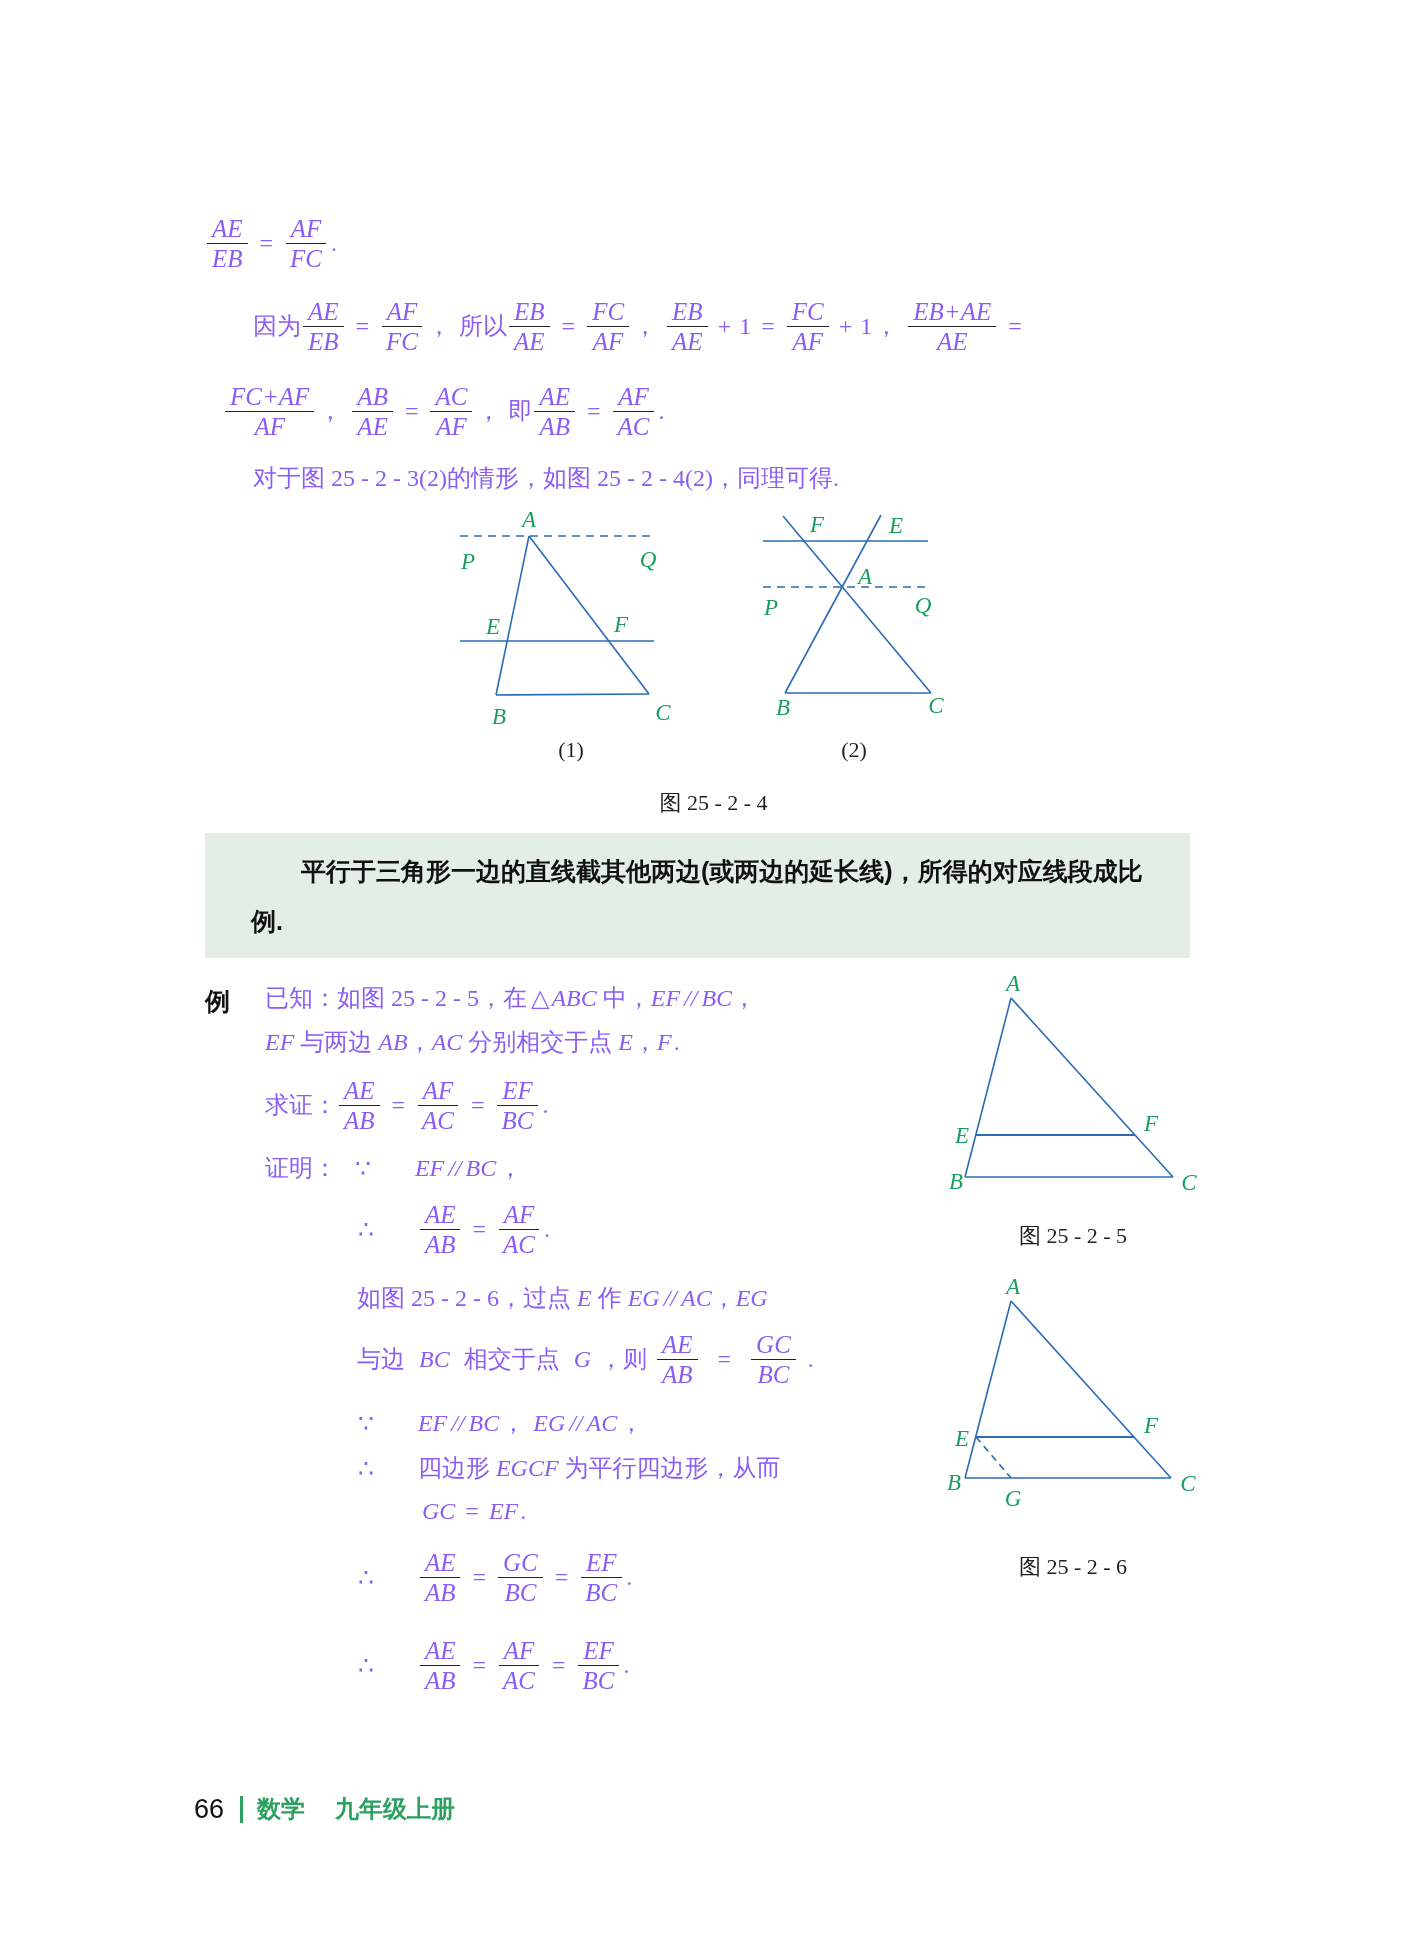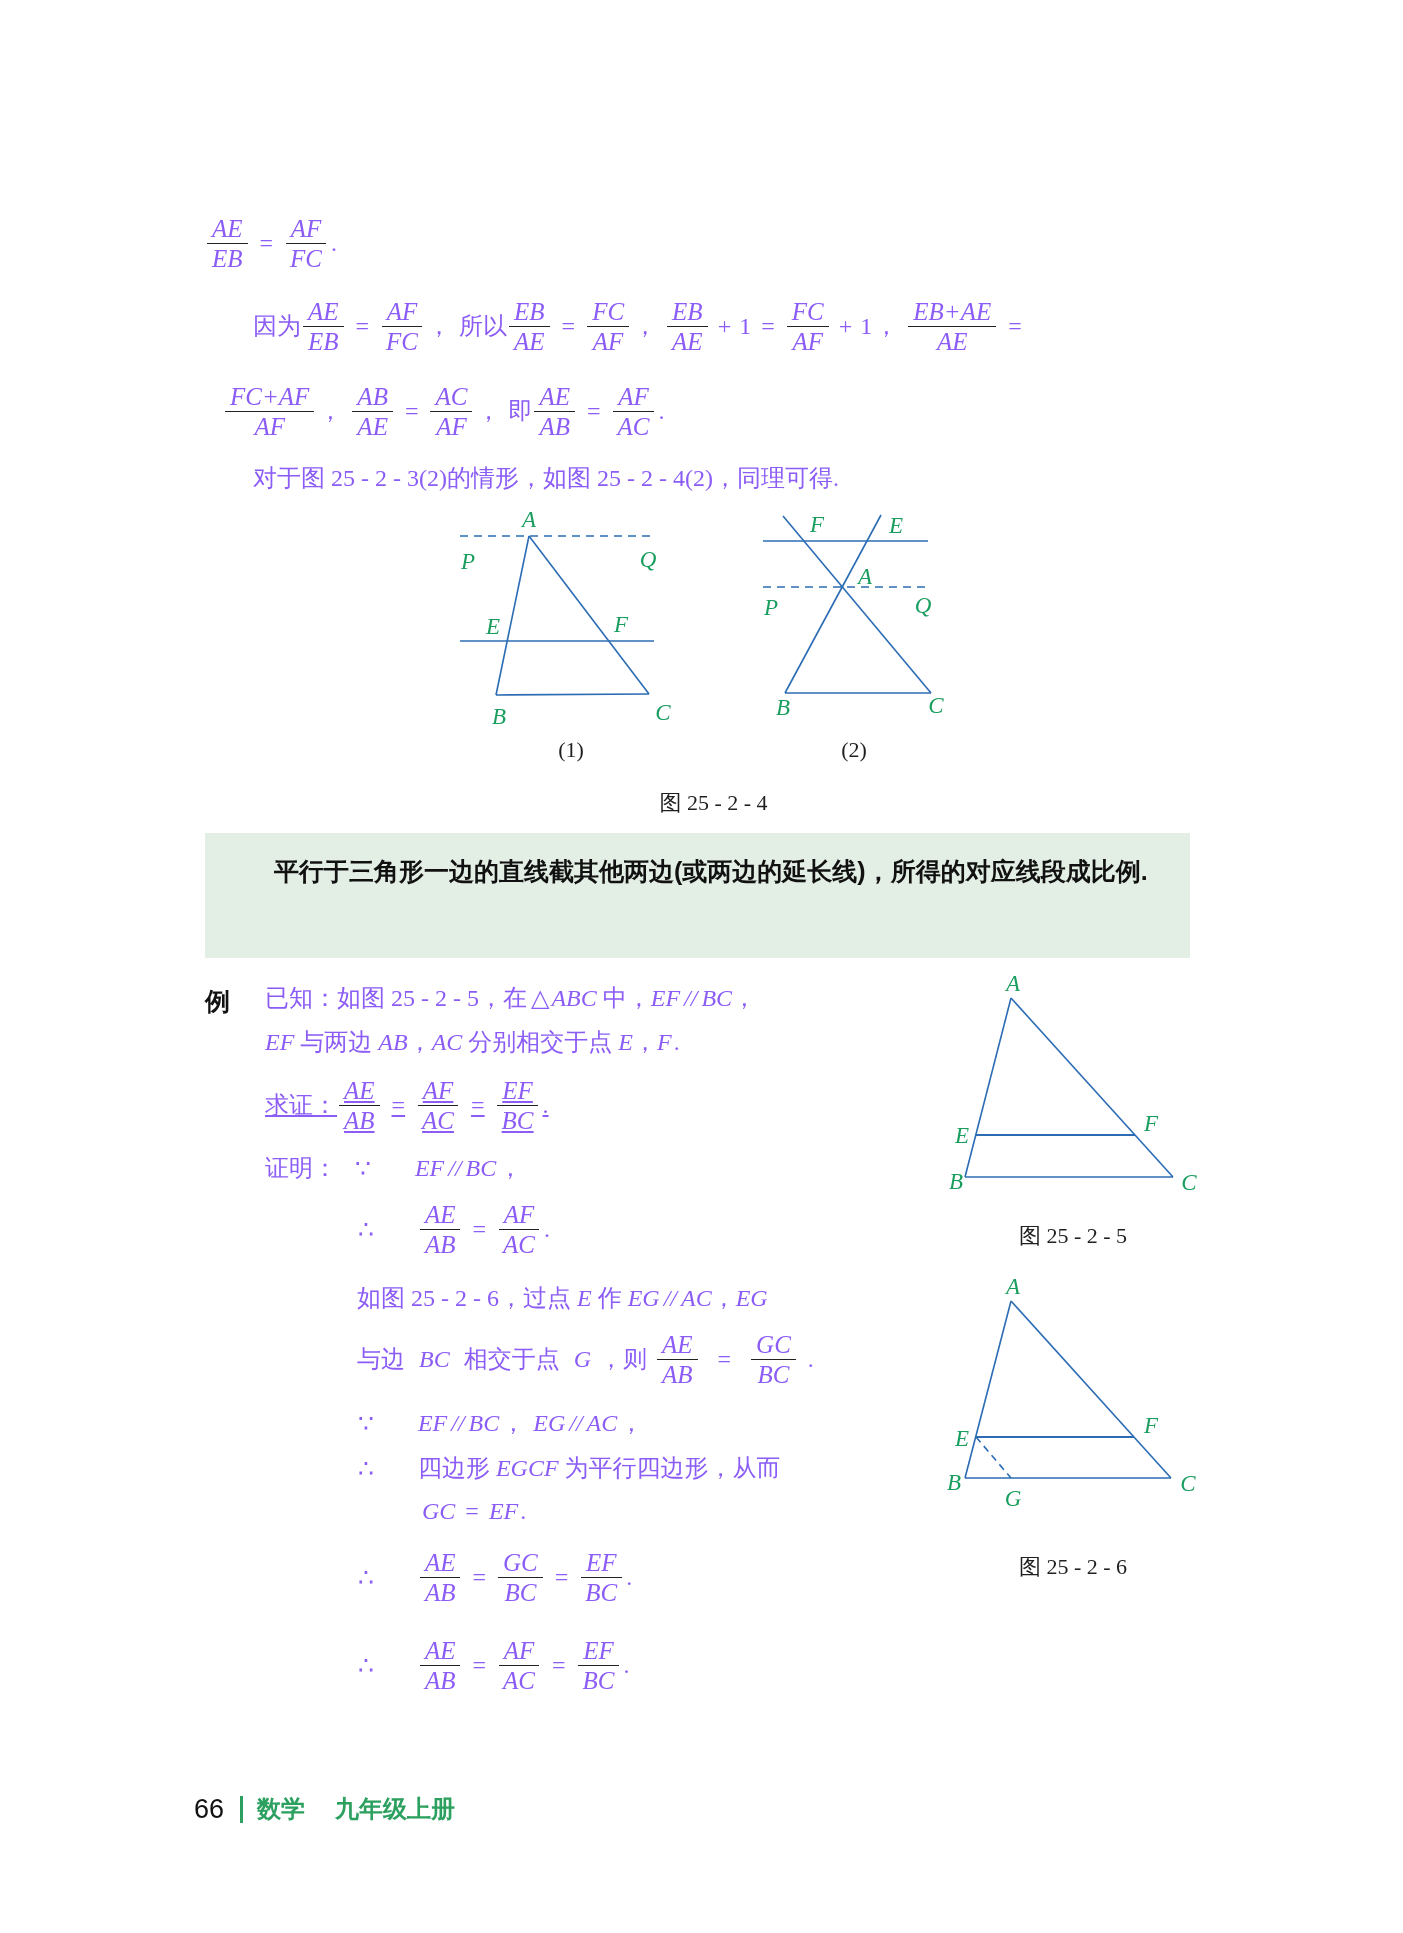--- a/index.html
+++ b/index.html
@@ -42,21 +42,21 @@
   .op.tri{margin:0 2px 0 4px;font-style:normal;}
   .pt{margin:0 8px 0 2px;}
   .sym{font-size:25px;margin-right:42px;letter-spacing:2px;}
   .tall{height:62px;}
 
   
   .theorem-box{
     position:absolute;
     background:#e3efe5;
     box-sizing:border-box;
-    padding:13px 19px;
+    padding:13px 46px;
   }
   .theorem-box p{
     margin:0;
     font-family:"Liberation Sans","DejaVu Sans",sans-serif;
     font-weight:bold;
     font-size:25px;
     line-height:50px;
     color:#111;
     text-indent:2em;
   }
@@ -232,21 +232,21 @@
       <span class="mi">AB</span>
       <span class="cn">，</span>
       <span class="mi">AC</span>
       <span class="cn"> 分别相交于点 </span>
       <span class="mi">E</span>
       <span class="cn">，</span>
       <span class="mi">F</span>
       <span class="pt">.</span>
     </div>
 
-  <div class="row tall" style="left:265px;top:1074px;text-decoration:underline;">
+  <div class="row tall" style="left:265px;top:1074px;">
     <span class="cn">求证：</span>
       <span style="display:inline-flex;align-items:center;"><span class="frac"><span class="num">AE</span><span class="den">AB</span></span><span class="op">=</span><span class="frac"><span class="num">AF</span><span class="den">AC</span></span><span class="op">=</span><span class="frac"><span class="num">EF</span><span class="den">BC</span></span><span class="pt">.</span></span>
   </div>
 
   <div class="row" style="left:265px;top:1152px;">
     <span class="cn">证明：</span>
       <span class="sym" style="margin-left:18px;">∵</span>
       <span style="display:inline-flex;align-items:center;"><span class="mi">EF</span><span class="op par">//</span><span class="mi">BC</span><span class="pt">，</span></span>
   </div>
 

